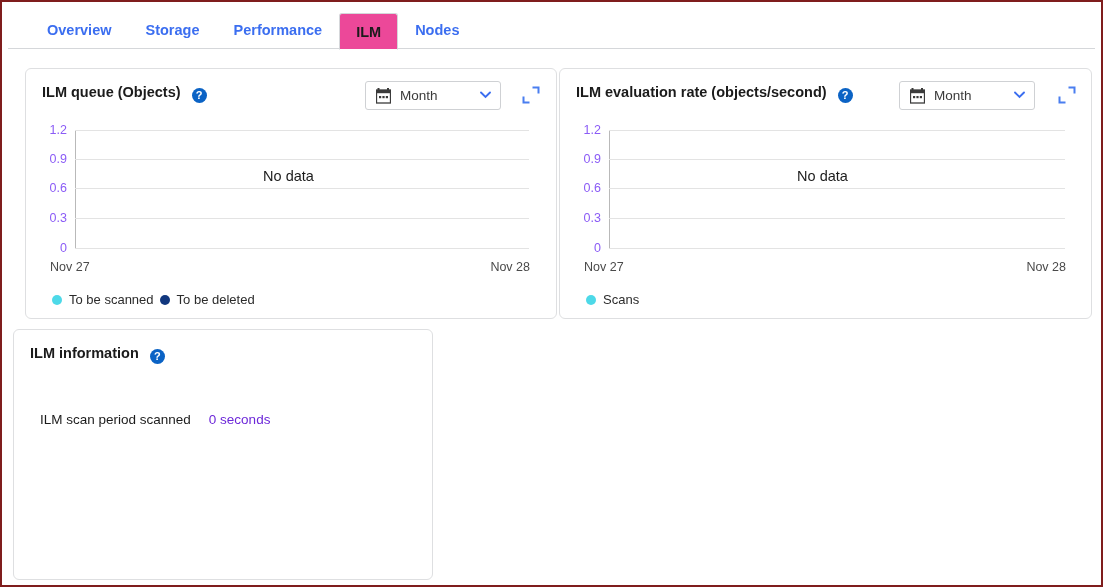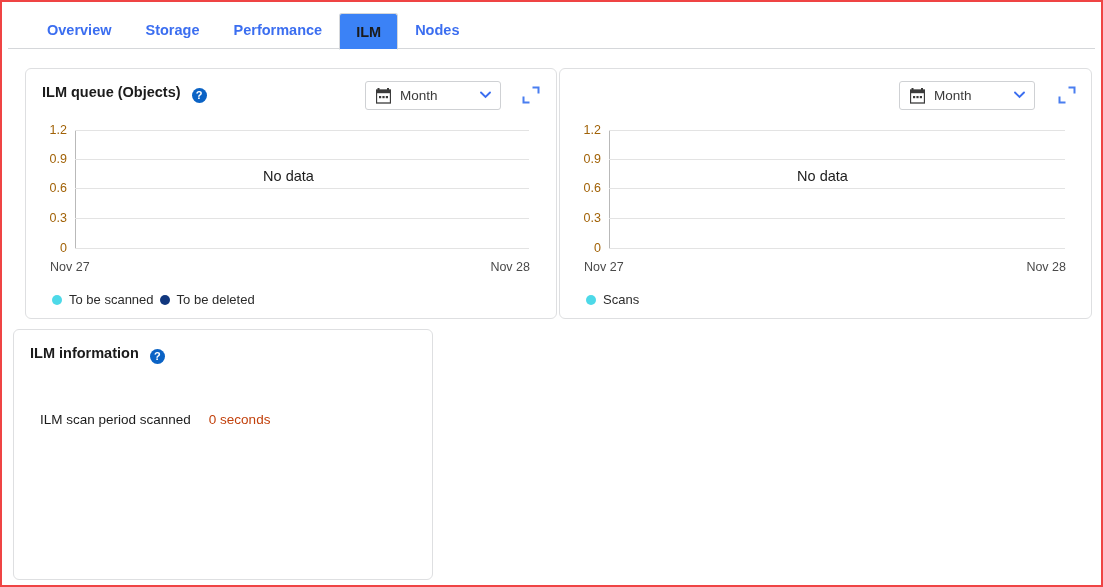--- a/index.html
+++ b/index.html
@@ -9,21 +9,21 @@
   }
   body {
     width: 1103px; height: 587px;
     font-family: "Liberation Sans", sans-serif;
     overflow: hidden;
   }
   .page {
     position: relative;
     width: 1103px; height: 587px;
     background: #ffffff;
-    border: 2px solid #ef4444;
+    border: 2px solid #7f1d1d;
     overflow: hidden;
   }
 
   
   .tabbar {
     position: absolute;
     left: 0; top: 0;
     width: 1099px; height: 47px;
   }
   .tabbar .baseline {
@@ -45,21 +45,21 @@
     line-height: 37px;
     font-size: 14.5px;
     font-weight: bold;
     color: #3b6ef0;
     white-space: nowrap;
     cursor: pointer;
     background: transparent;
   }
   .tab.active {
     color: #1b1b1b;
-    background: #3b82f6;
+    background: #ec4899;
     border: 1px solid #d5d7da;
     border-bottom: 1px solid #ffffff;
     border-radius: 3px 3px 0 0;
     margin-bottom: -1px;
     z-index: 2;
     padding: 0 16px;
   }
 
   
   .card {
@@ -164,21 +164,21 @@
     left: 0; top: 0; bottom: 0;
     width: 1px;
     background: #b9b9b9;
   }
   .ytick {
     position: absolute;
     right: 100%;
     margin-right: 8px;
     transform: translateY(-50%);
     font-size: 12.5px;
-    color: #a16207;
+    color: #8b5cf6;
     white-space: nowrap;
   }
   .nodata {
     position: absolute;
     left: 0; right: 0;
     top: 48px;
     text-align: center;
     font-size: 14.5px;
     color: #1b1b1b;
   }
@@ -222,21 +222,21 @@
     align-items: baseline;
   }
   .info-label {
     font-size: 13.5px;
     color: #1b1b1b;
     white-space: nowrap;
   }
   .info-value {
     margin-left: 18px;
     font-size: 13.5px;
-    color: #c2410c;
+    color: #6d28d9;
     white-space: nowrap;
   }
 </style>
 </head>
 <body>
 
 <div class="page">
 
   <div class="tabbar">
     <div class="baseline"></div>
@@ -319,20 +319,24 @@
         <div class="legend-item">
           <span class="legend-dot" style="background:#11377e"></span>
           <span>To be deleted</span>
         </div>
       </div>
     </div>
   </div>
 
   <div class="card" id="card-rate">
     <div class="card-head">
+      <div class="card-title">
+        <span>ILM evaluation rate (objects/second)</span>
+        <span class="help-icon">?</span>
+      </div>
 
       <div class="period-select">
         <svg class="cal" viewBox="0 0 15 16">
           <rect x="1.5" y="0" width="2" height="3" fill="#3b3b3b"></rect>
           <rect x="11" y="0" width="2" height="3" fill="#3b3b3b"></rect>
           <rect x="0.5" y="2" width="14" height="13" fill="none" stroke="#3b3b3b" stroke-width="1.3"></rect>
           <rect x="0.5" y="2" width="14" height="3.2" fill="#3b3b3b"></rect>
           <rect x="3" y="8" width="2.2" height="2.2" fill="#3b3b3b"></rect>
           <rect x="6.4" y="8" width="2.2" height="2.2" fill="#3b3b3b"></rect>
           <rect x="9.8" y="8" width="2.2" height="2.2" fill="#3b3b3b"></rect>

